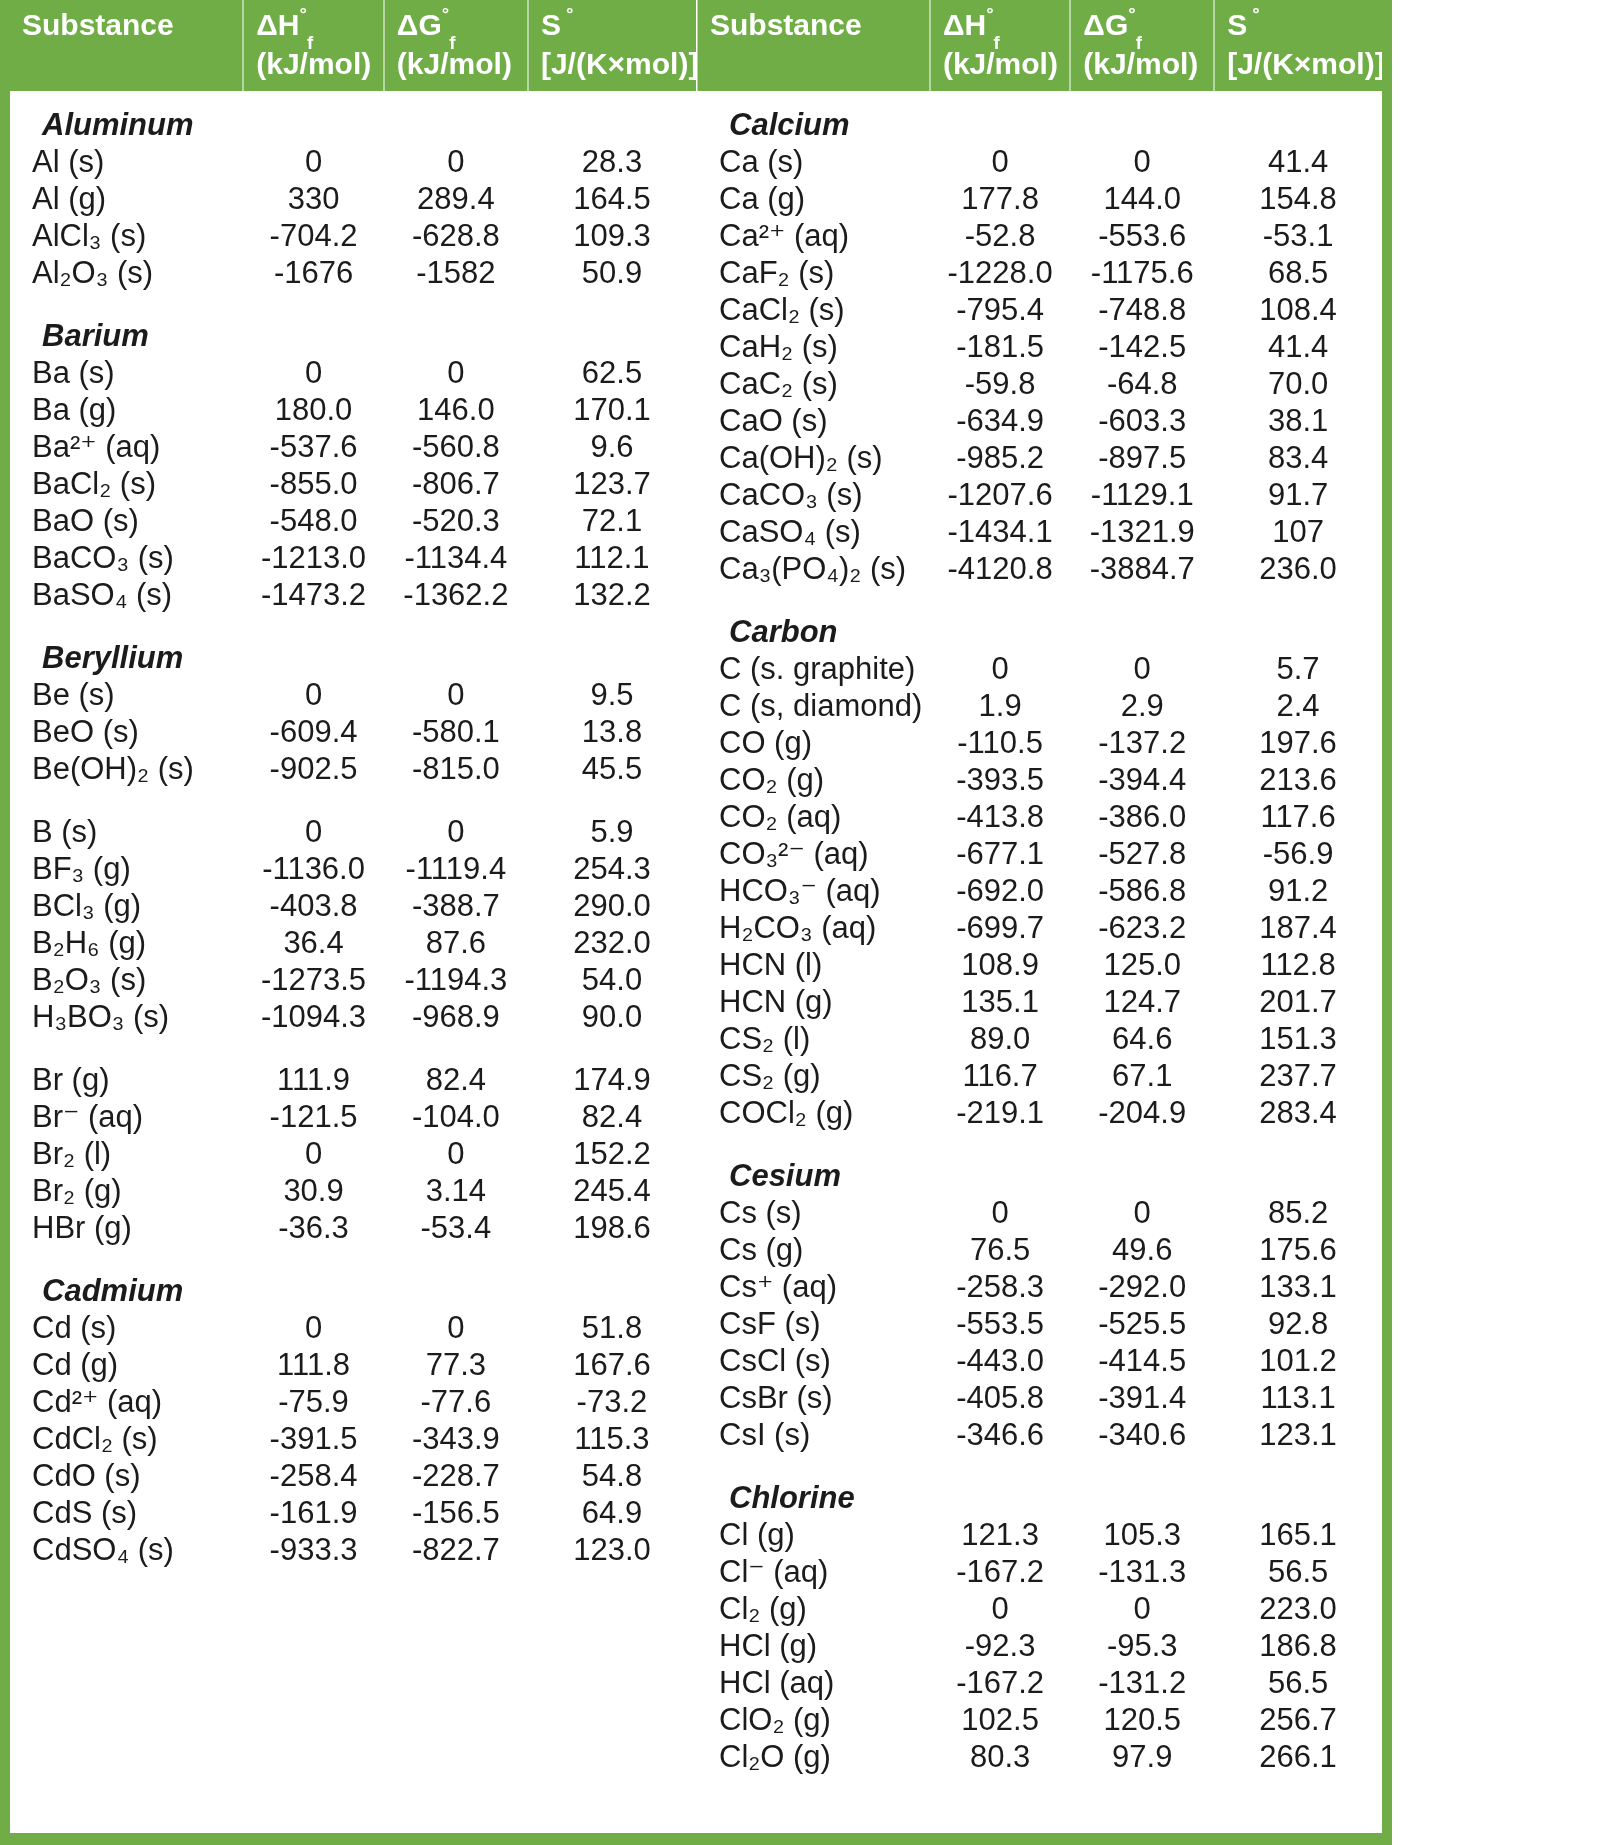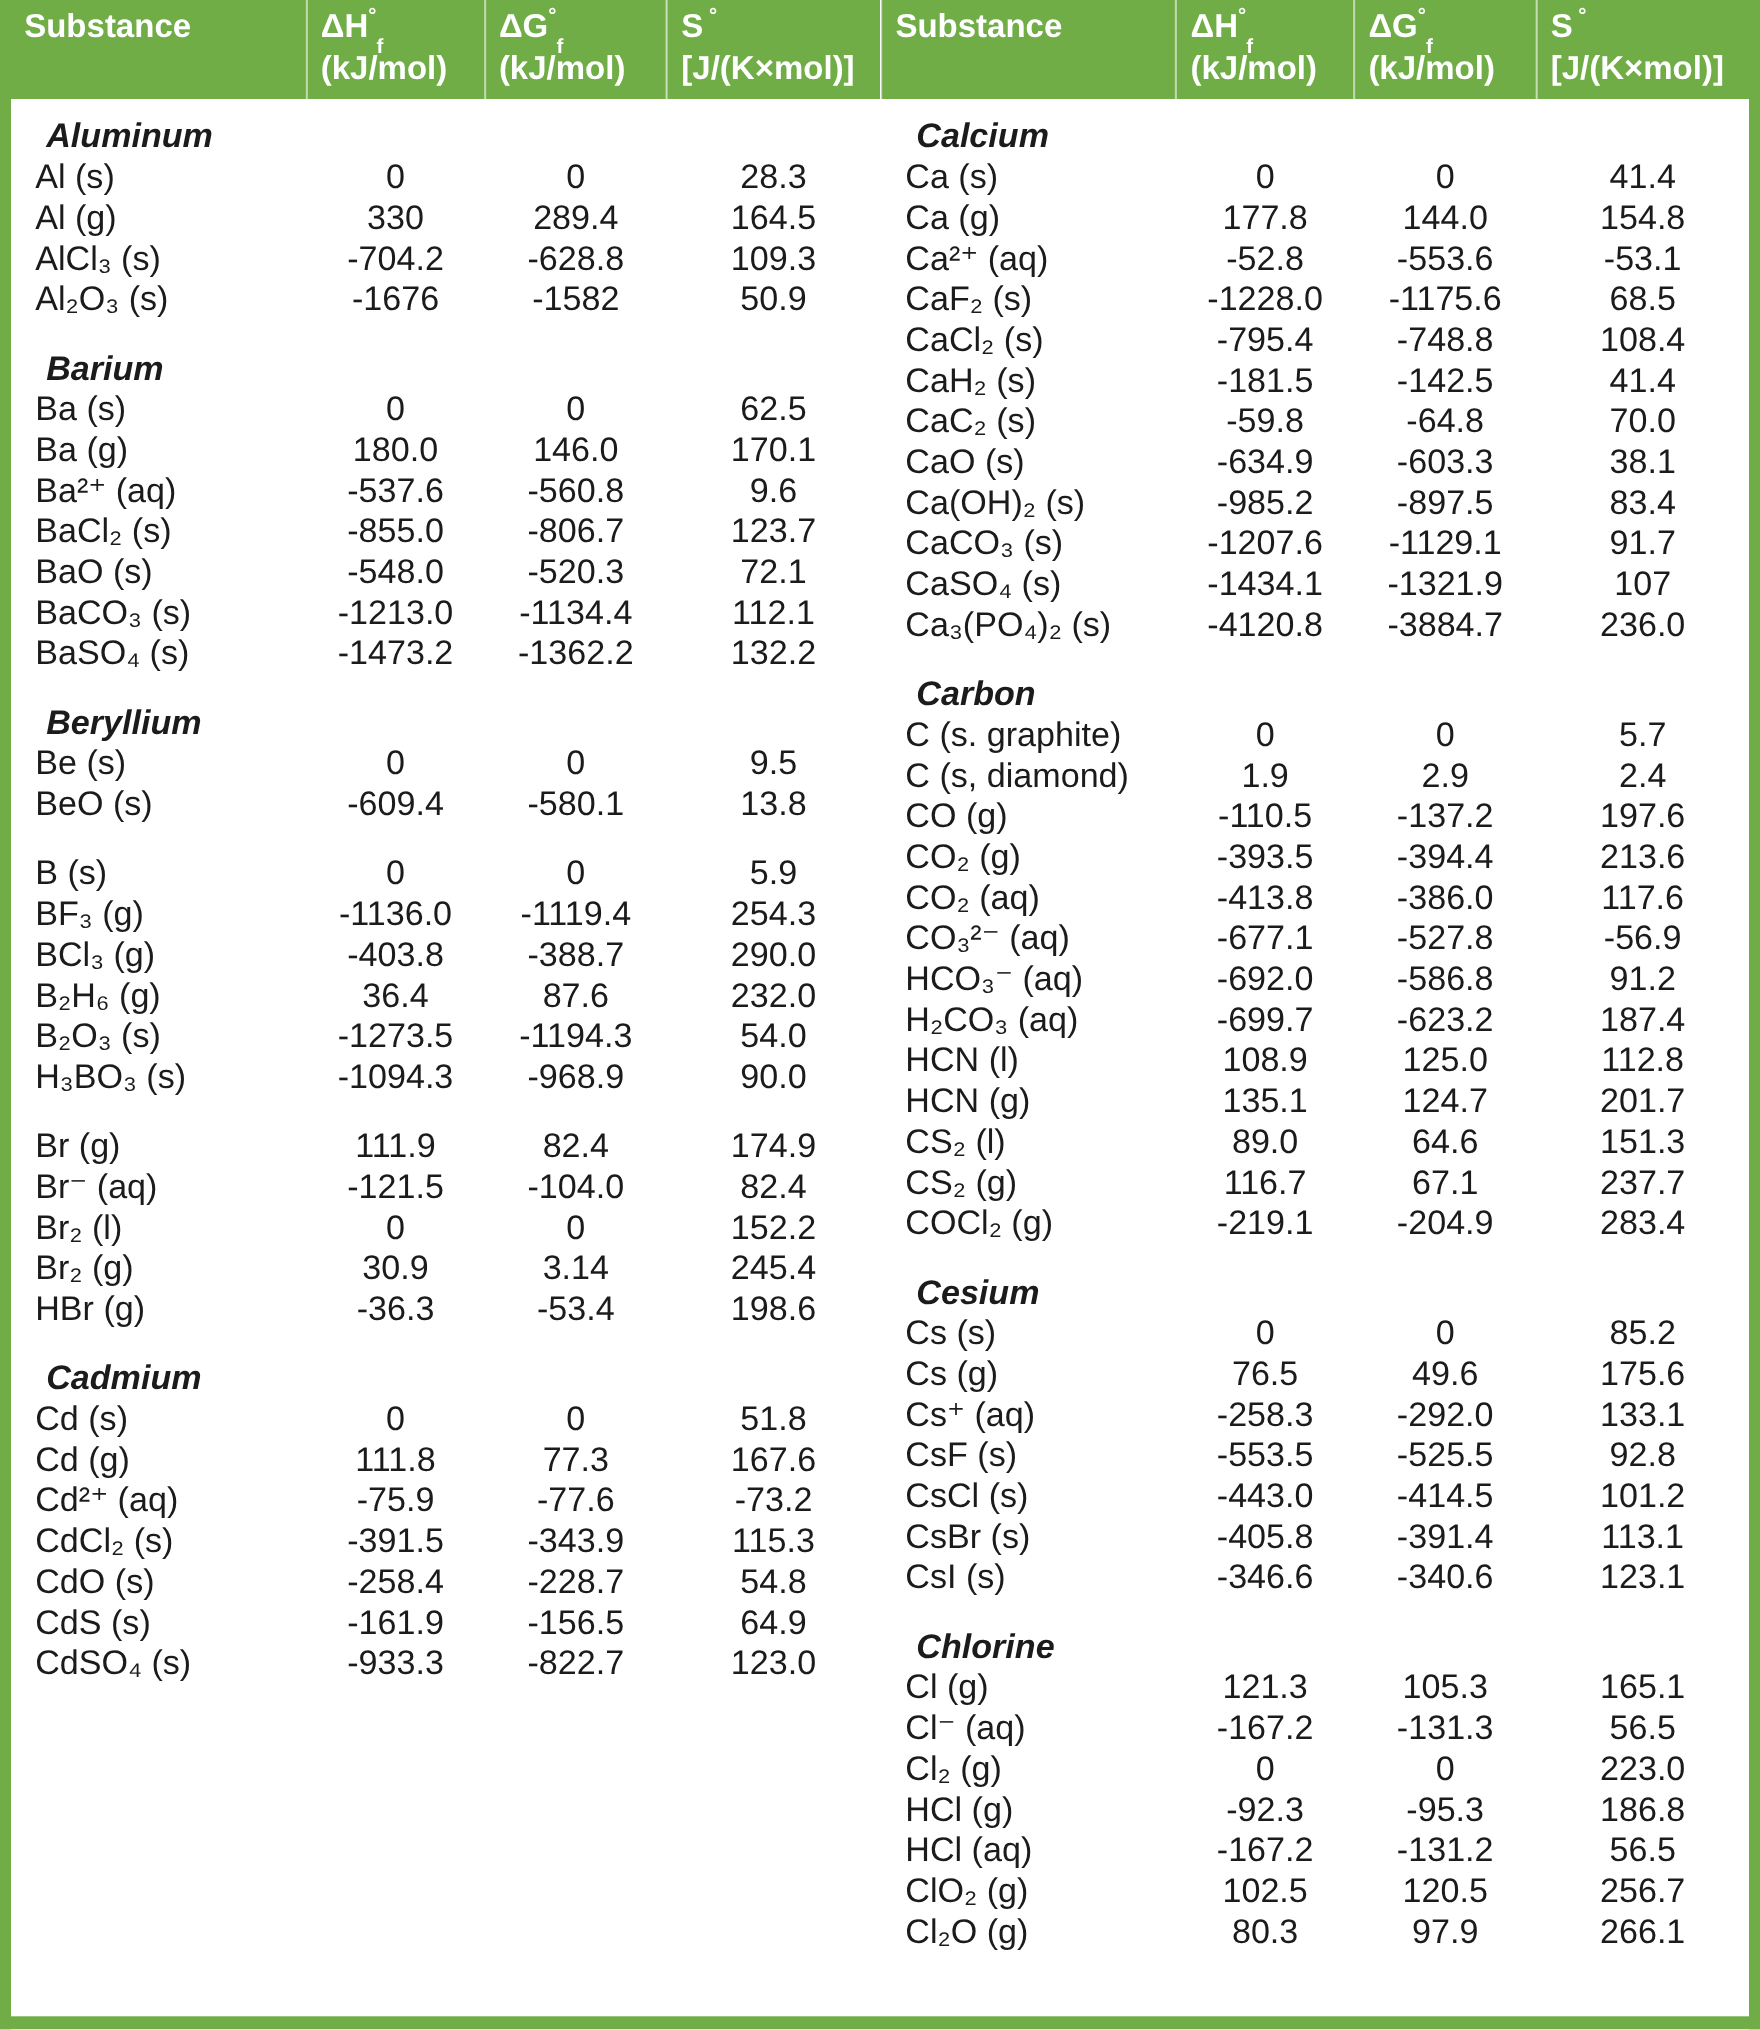--- a/index.html
+++ b/index.html
@@ -1,18 +1,18 @@
 <!DOCTYPE html>
 <html><head>
 <meta charset="utf-8">
 <style>
   html, body { margin:0; padding:0; background:#ffffff; }
   body { font-family: "Liberation Sans", "DejaVu Sans", sans-serif; color:#1b1b1b; }
   .frame {
-    position:relative; width:1600px; height:1845px;
+    position:relative; width:1392px; height:1845px;
     box-sizing:border-box; background:#ffffff;
     border-left:10px solid #70AD47;
     border-right:10px solid #70AD47;
     border-bottom:12px solid #70AD47;
     overflow:hidden;
   }
   .tables { display:flex; align-items:flex-start; }
   table.half {
     width:50%; border-collapse:collapse; table-layout:fixed;
   }
@@ -166,20 +166,26 @@
             <td class="num-cell">0</td>
             <td class="num-cell">0</td>
             <td class="num-cell">9.5</td>
           </tr>
           <tr>
             <td class="sub-cell">BeO (s)</td>
             <td class="num-cell">-609.4</td>
             <td class="num-cell">-580.1</td>
             <td class="num-cell">13.8</td>
           </tr>
+          <tr>
+            <td class="sub-cell">Be(OH)₂ (s)</td>
+            <td class="num-cell">-902.5</td>
+            <td class="num-cell">-815.0</td>
+            <td class="num-cell">45.5</td>
+          </tr>
           <tr class="spacer-lg">
             <td colspan="4"></td>
           </tr>
           <tr>
             <td class="sub-cell">B (s)</td>
             <td class="num-cell">0</td>
             <td class="num-cell">0</td>
             <td class="num-cell">5.9</td>
           </tr>
           <tr>

